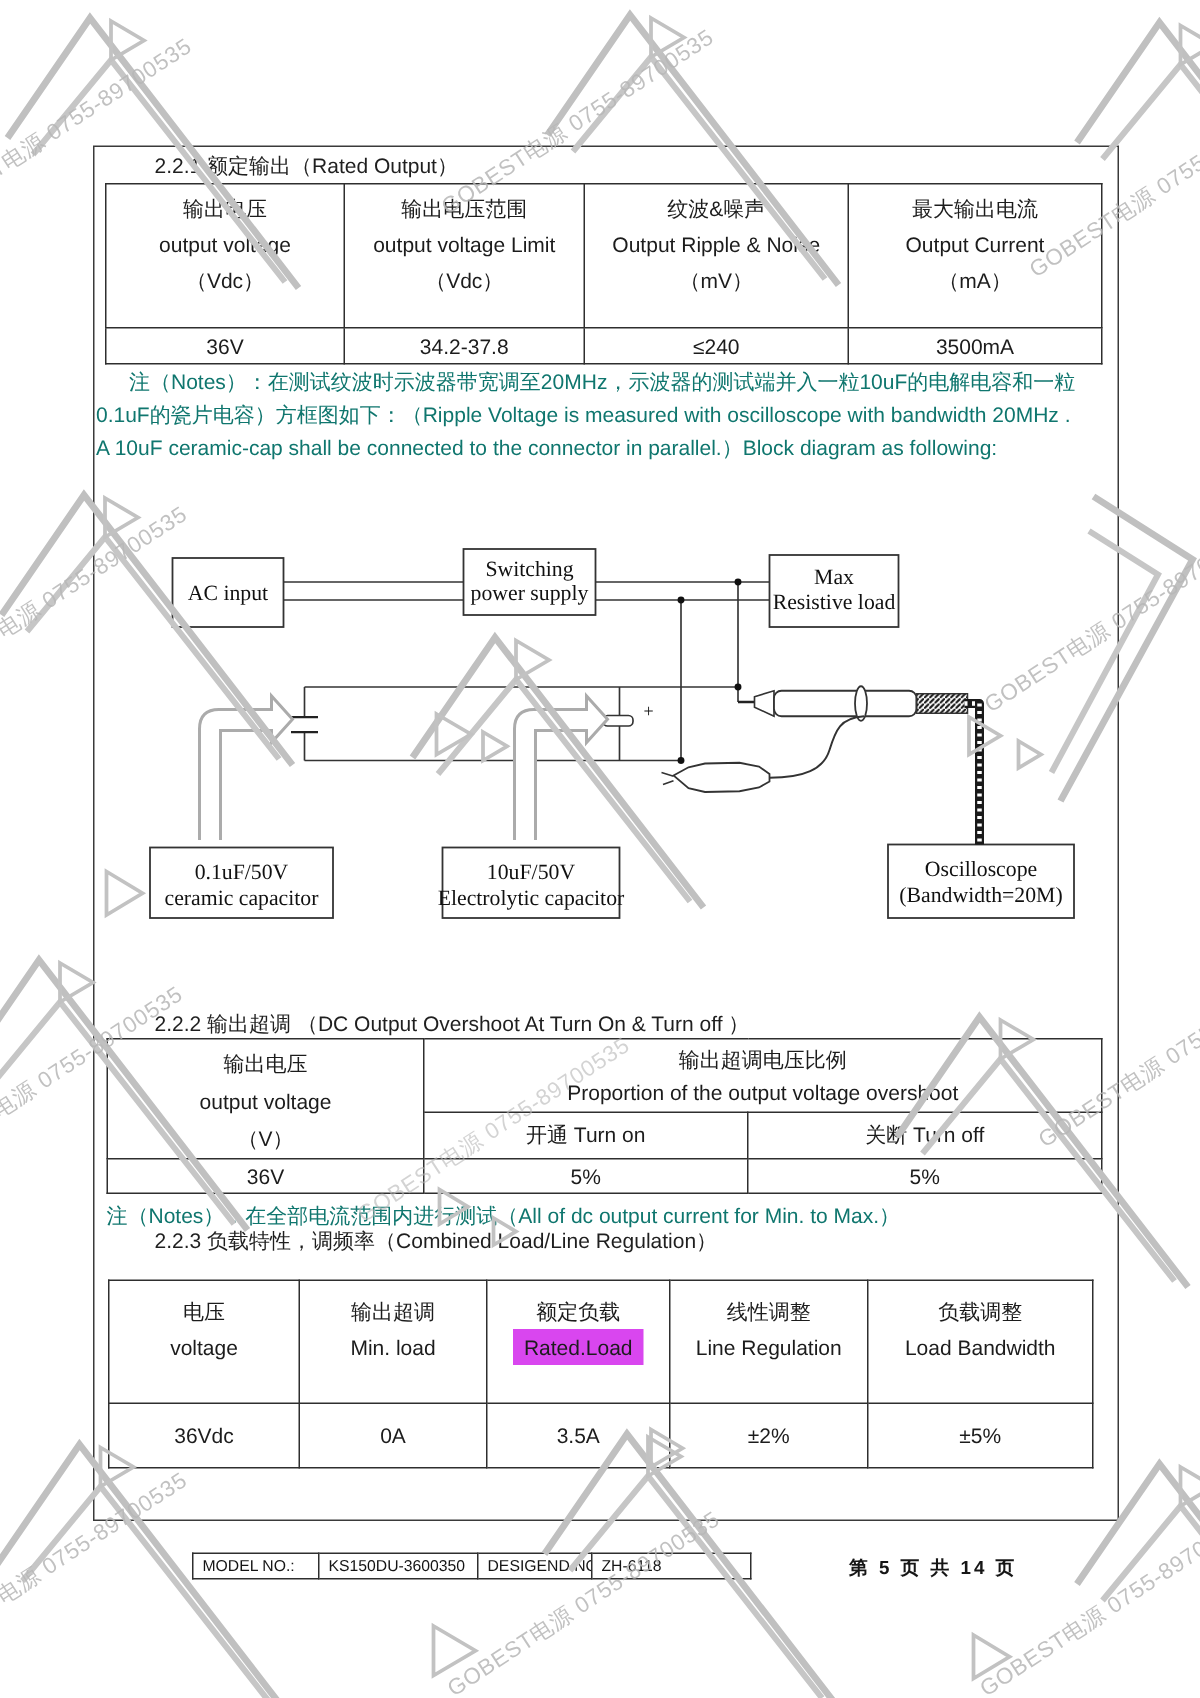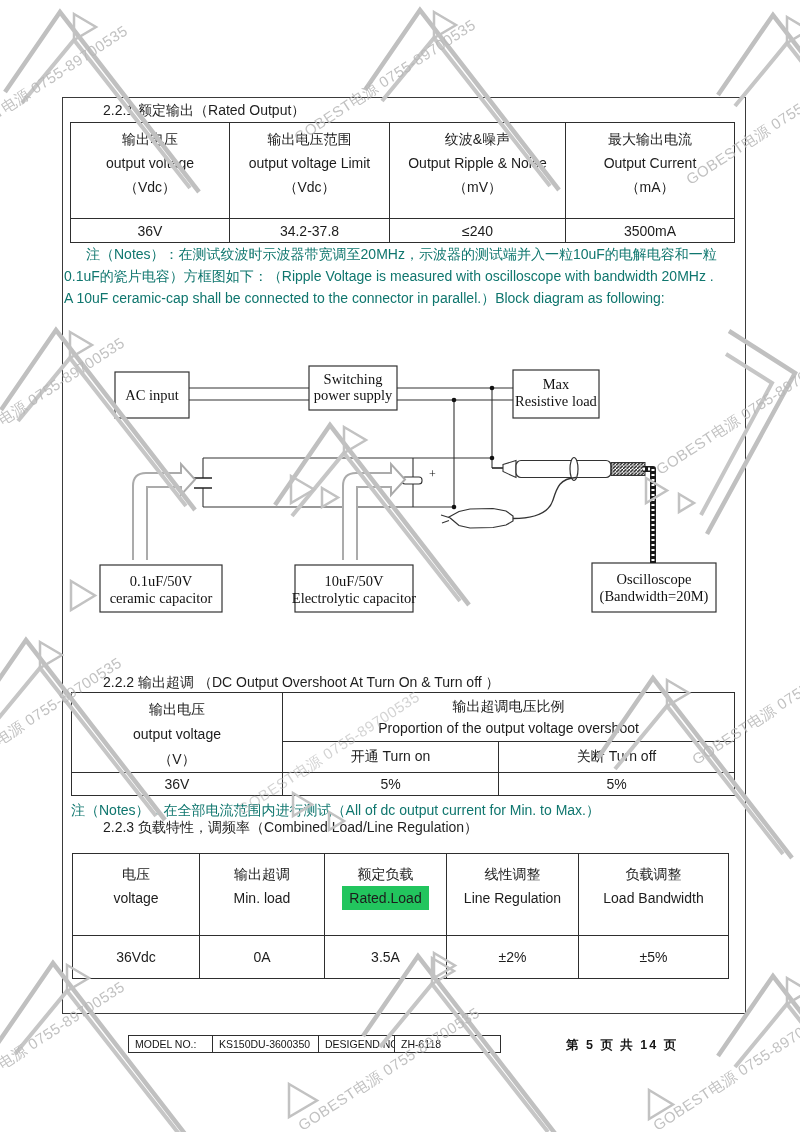--- a/index.html
+++ b/index.html
@@ -16,21 +16,21 @@
   .h-sec{font-size:14px;color:#1f1f1f;white-space:nowrap;}
   .note{font-size:14px;line-height:22px;color:#0f766e;}
   
   table.spec{border-collapse:collapse;table-layout:fixed;}
   table.spec td{border:1px solid #2e2e2e;text-align:center;vertical-align:top;
     font-size:14px;color:#1c1c1c;padding:0;}
   table.spec td.val{vertical-align:middle;}
   .hlines div{line-height:24px;}
   .pad4{padding-top:4px;}
   .pad8{padding-top:8px;}
-  .hl-en{display:inline-block;background:#22c55e;padding:0 7px;}
+  .hl-en{display:inline-block;background:#d946ef;padding:0 7px;}
   
   table.footer{border-collapse:collapse;table-layout:fixed;}
   table.footer td{border:1px solid #2e2e2e;font-size:10.5px;color:#141414;
     padding:2px 0 2px 6px;text-align:left;white-space:nowrap;overflow:hidden;}
   .pageno{font-size:12.5px;font-weight:600;letter-spacing:2px;color:#161616;white-space:nowrap;}
   
   .wm-layer{left:0;top:0;width:800px;height:1132px;pointer-events:none;z-index:5;}
   .wm-text{position:absolute;font-size:15px;letter-spacing:.5px;color:#b7b7b7;opacity:.85;
     white-space:nowrap;transform:rotate(-33deg);transform-origin:left center;}
   

